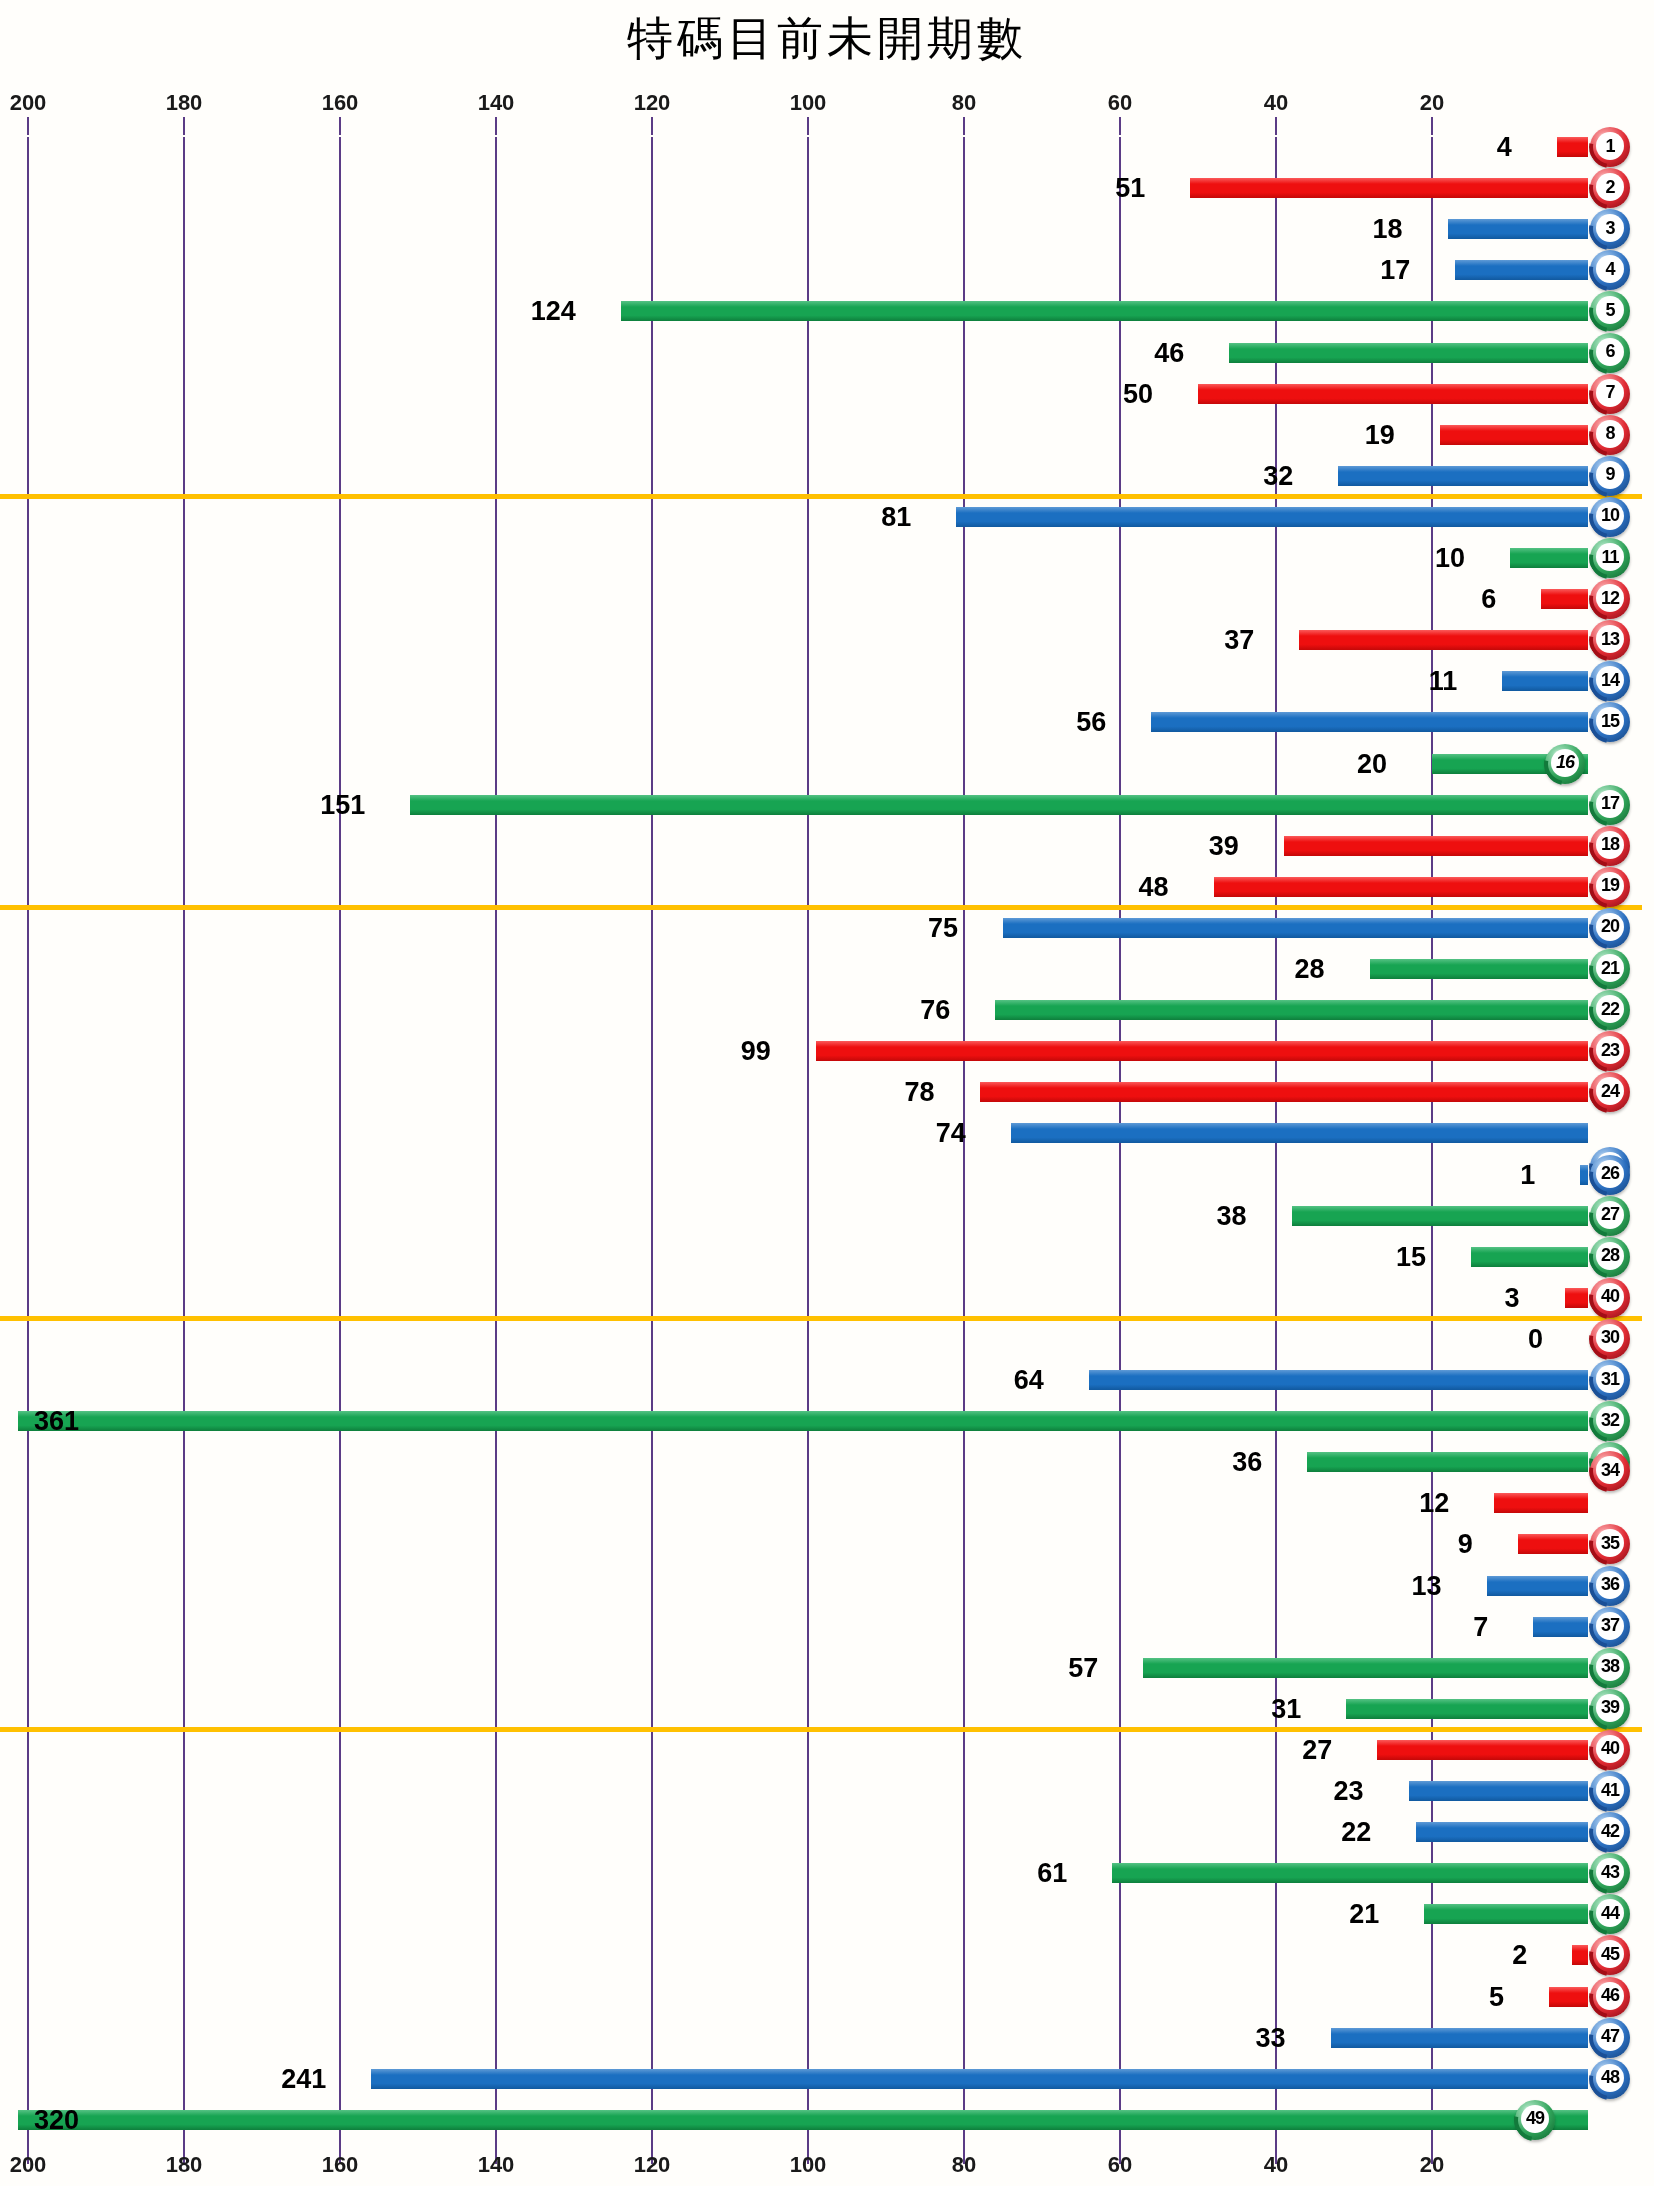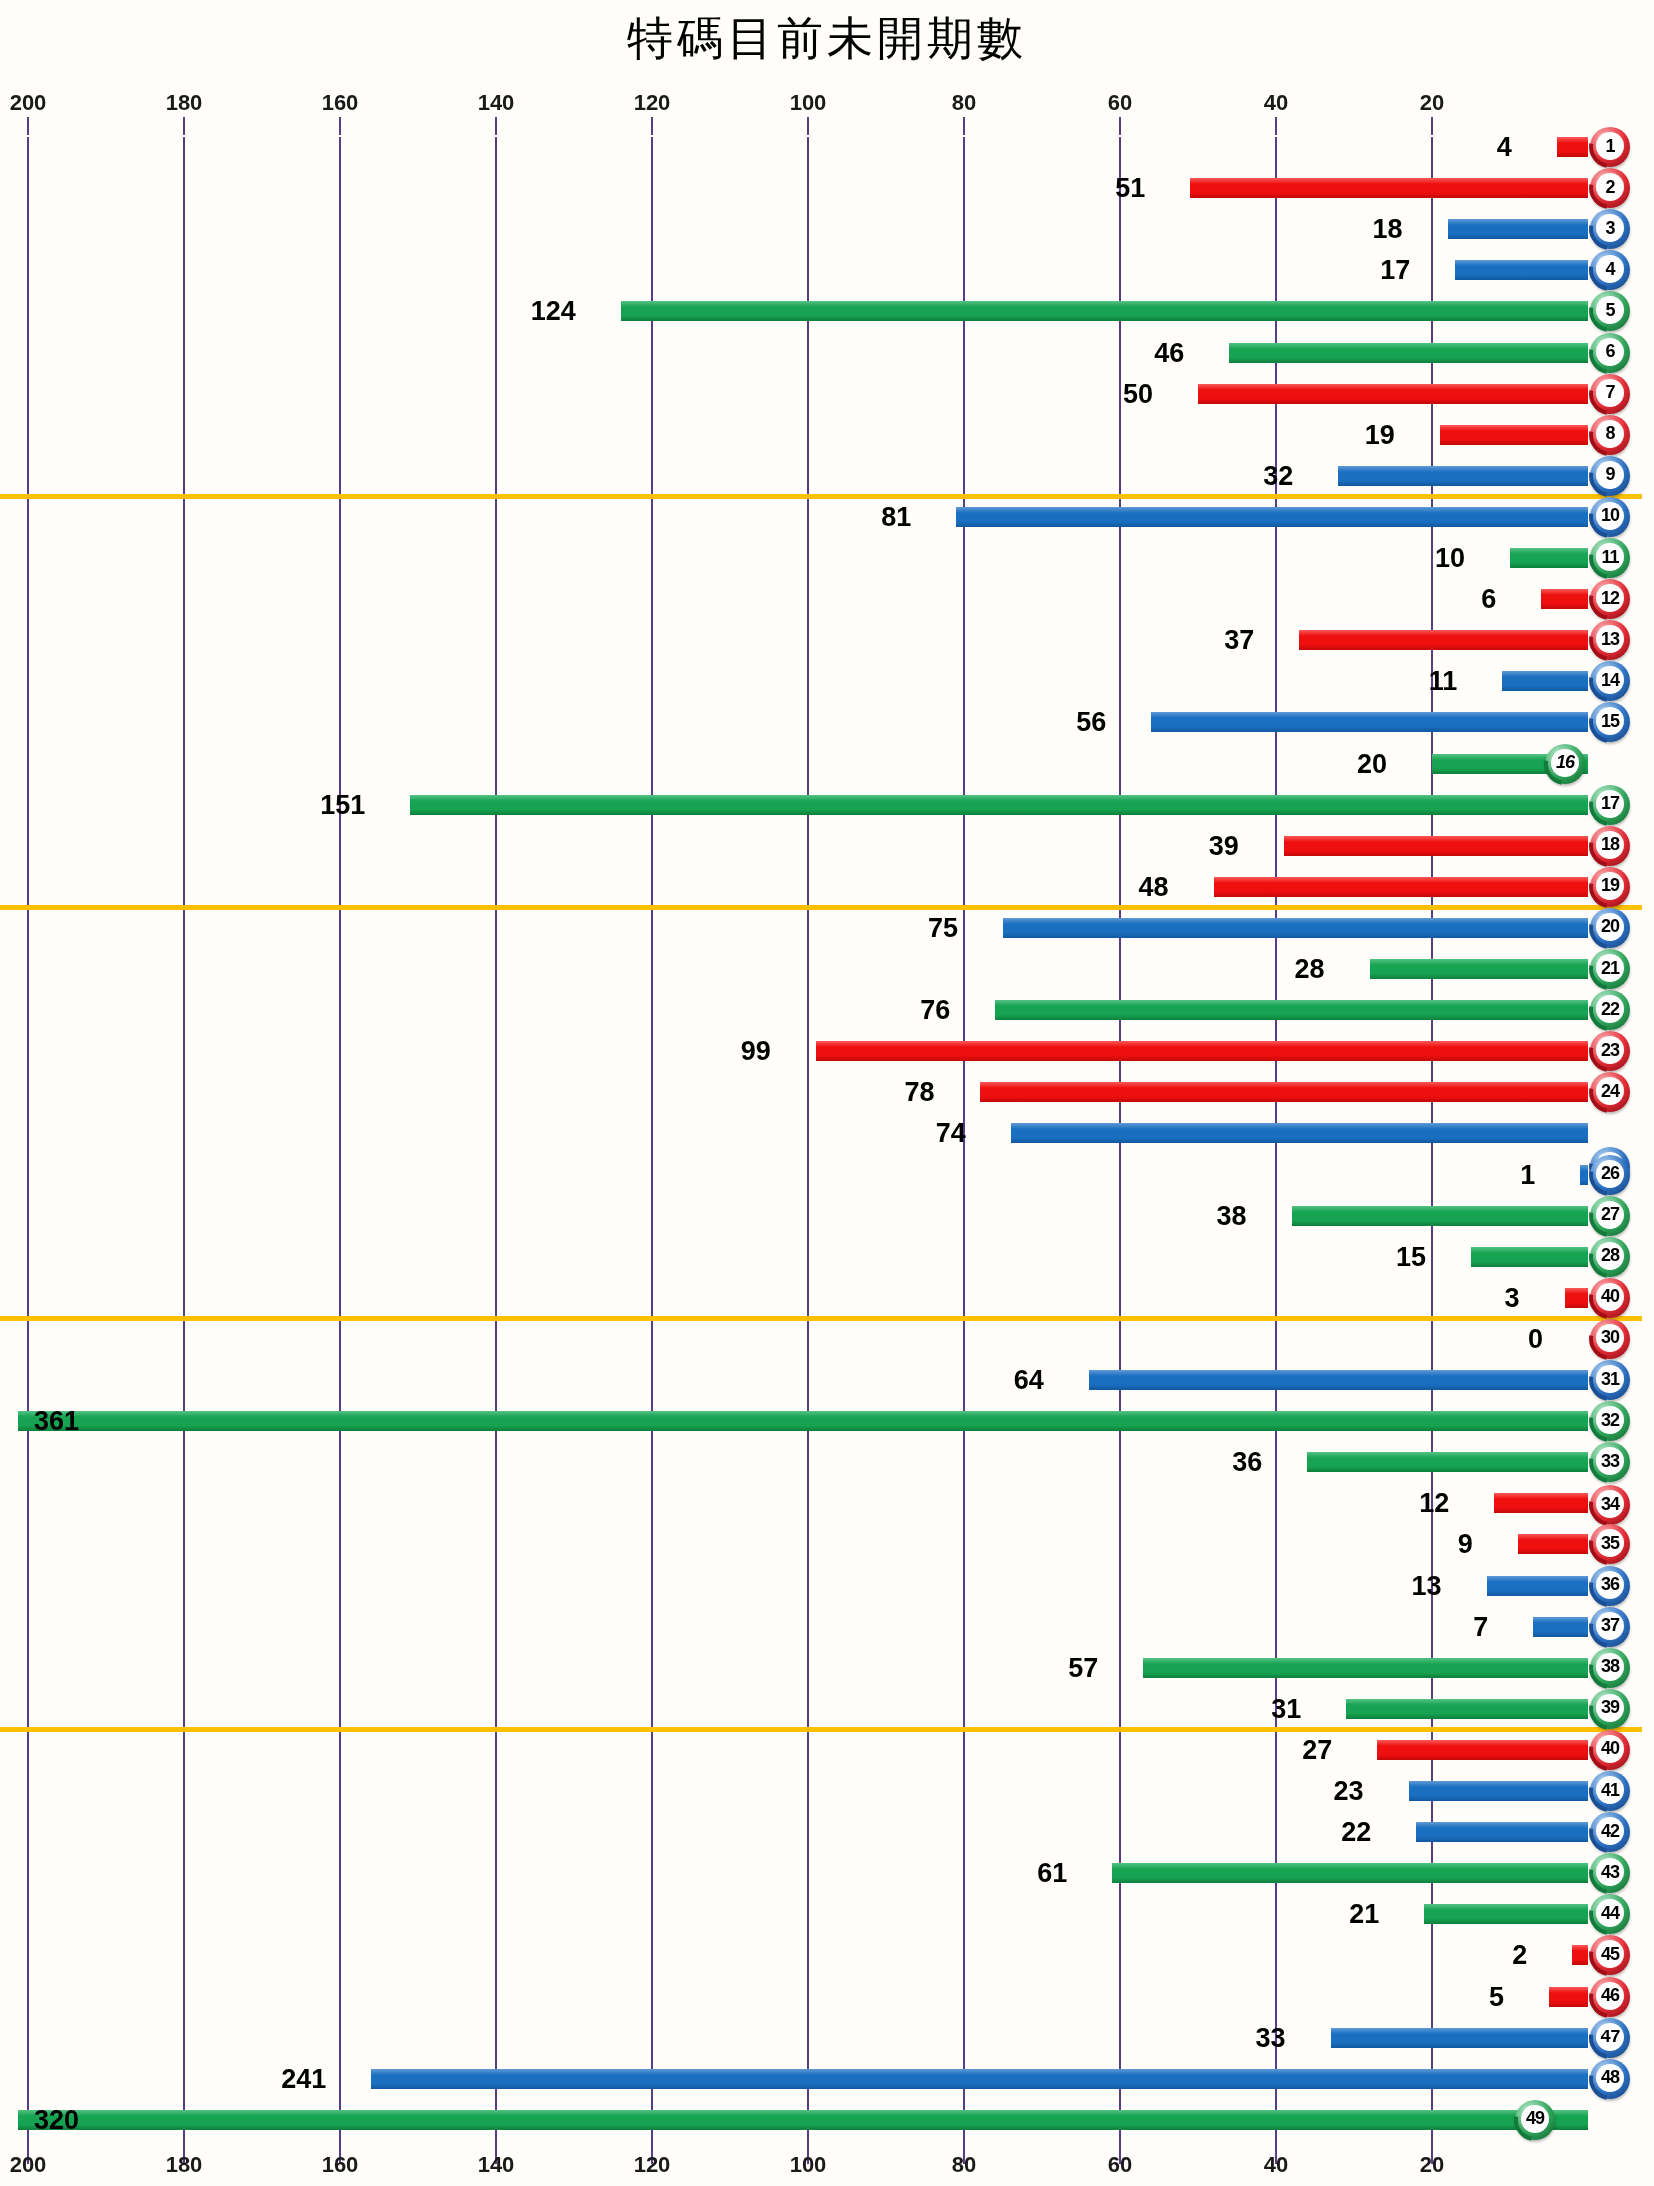--- a/index.html
+++ b/index.html
@@ -279,21 +279,21 @@
         <div class="core">32</div>
       </div>
       <div class="bar green" style="left: 1307.2px; top: 1452.2px; width: 280.8px;"></div>
       <div class="val" style="left: 1042.2px; top: 1447.2px;">36</div>
       <div class="ball green" style="left: 1590px; top: 1442.2px;">
         <div class="swirl"></div>
         <div class="core">33</div>
       </div>
       <div class="bar red" style="left: 1494.4px; top: 1493.3px; width: 93.6px;"></div>
       <div class="val" style="left: 1229.4px; top: 1488.3px;">12</div>
-      <div class="ball red" style="left: 1590px; top: 1485px; text-align: center;">
+      <div class="ball red" style="left: 1590px; top: 1451px; text-align: center;">
         <div class="swirl"></div>
         <div class="core">34</div>
       </div>
       <div class="bar red" style="left: 1517.8px; top: 1534.4px; width: 70.2px;"></div>
       <div class="val" style="left: 1252.8px; top: 1529.4px;">9</div>
       <div class="ball red" style="left: 1590px; top: 1524.4px; text-align: center;">
         <div class="swirl"></div>
         <div class="core">35</div>
       </div>
       <div class="bar blue" style="left: 1486.6px; top: 1575.5px; width: 101.4px;"></div>
@@ -357,21 +357,21 @@
         <div class="core">45</div>
       </div>
       <div class="bar red" style="left: 1549px; top: 1986.5px; width: 39px;"></div>
       <div class="val" style="left: 1284px; top: 1981.5px;">5</div>
       <div class="ball red" style="left: 1590px; top: 1976.5px;">
         <div class="swirl"></div>
         <div class="core">46</div>
       </div>
       <div class="bar blue" style="left: 1330.6px; top: 2027.6px; width: 257.4px;"></div>
       <div class="val" style="left: 1065.6px; top: 2022.6px;">33</div>
-      <div class="ball blue" style="left: 1590px; top: 2017.6px; font-family: Liberation Mono, monospace;">
+      <div class="ball blue" style="left: 1590px; top: 2017.6px;">
         <div class="swirl"></div>
         <div class="core">47</div>
       </div>
       <div class="bar blue" style="left: 371.2px; top: 2068.7px; width: 1216.8px;"></div>
       <div class="val" style="left: 106.2px; top: 2063.7px;">241</div>
       <div class="ball blue" style="left: 1590px; top: 2058.7px;">
         <div class="swirl"></div>
         <div class="core">48</div>
       </div>
       <div class="bar green" style="left: 18px; top: 2109.8px; width: 1570px;"></div>

